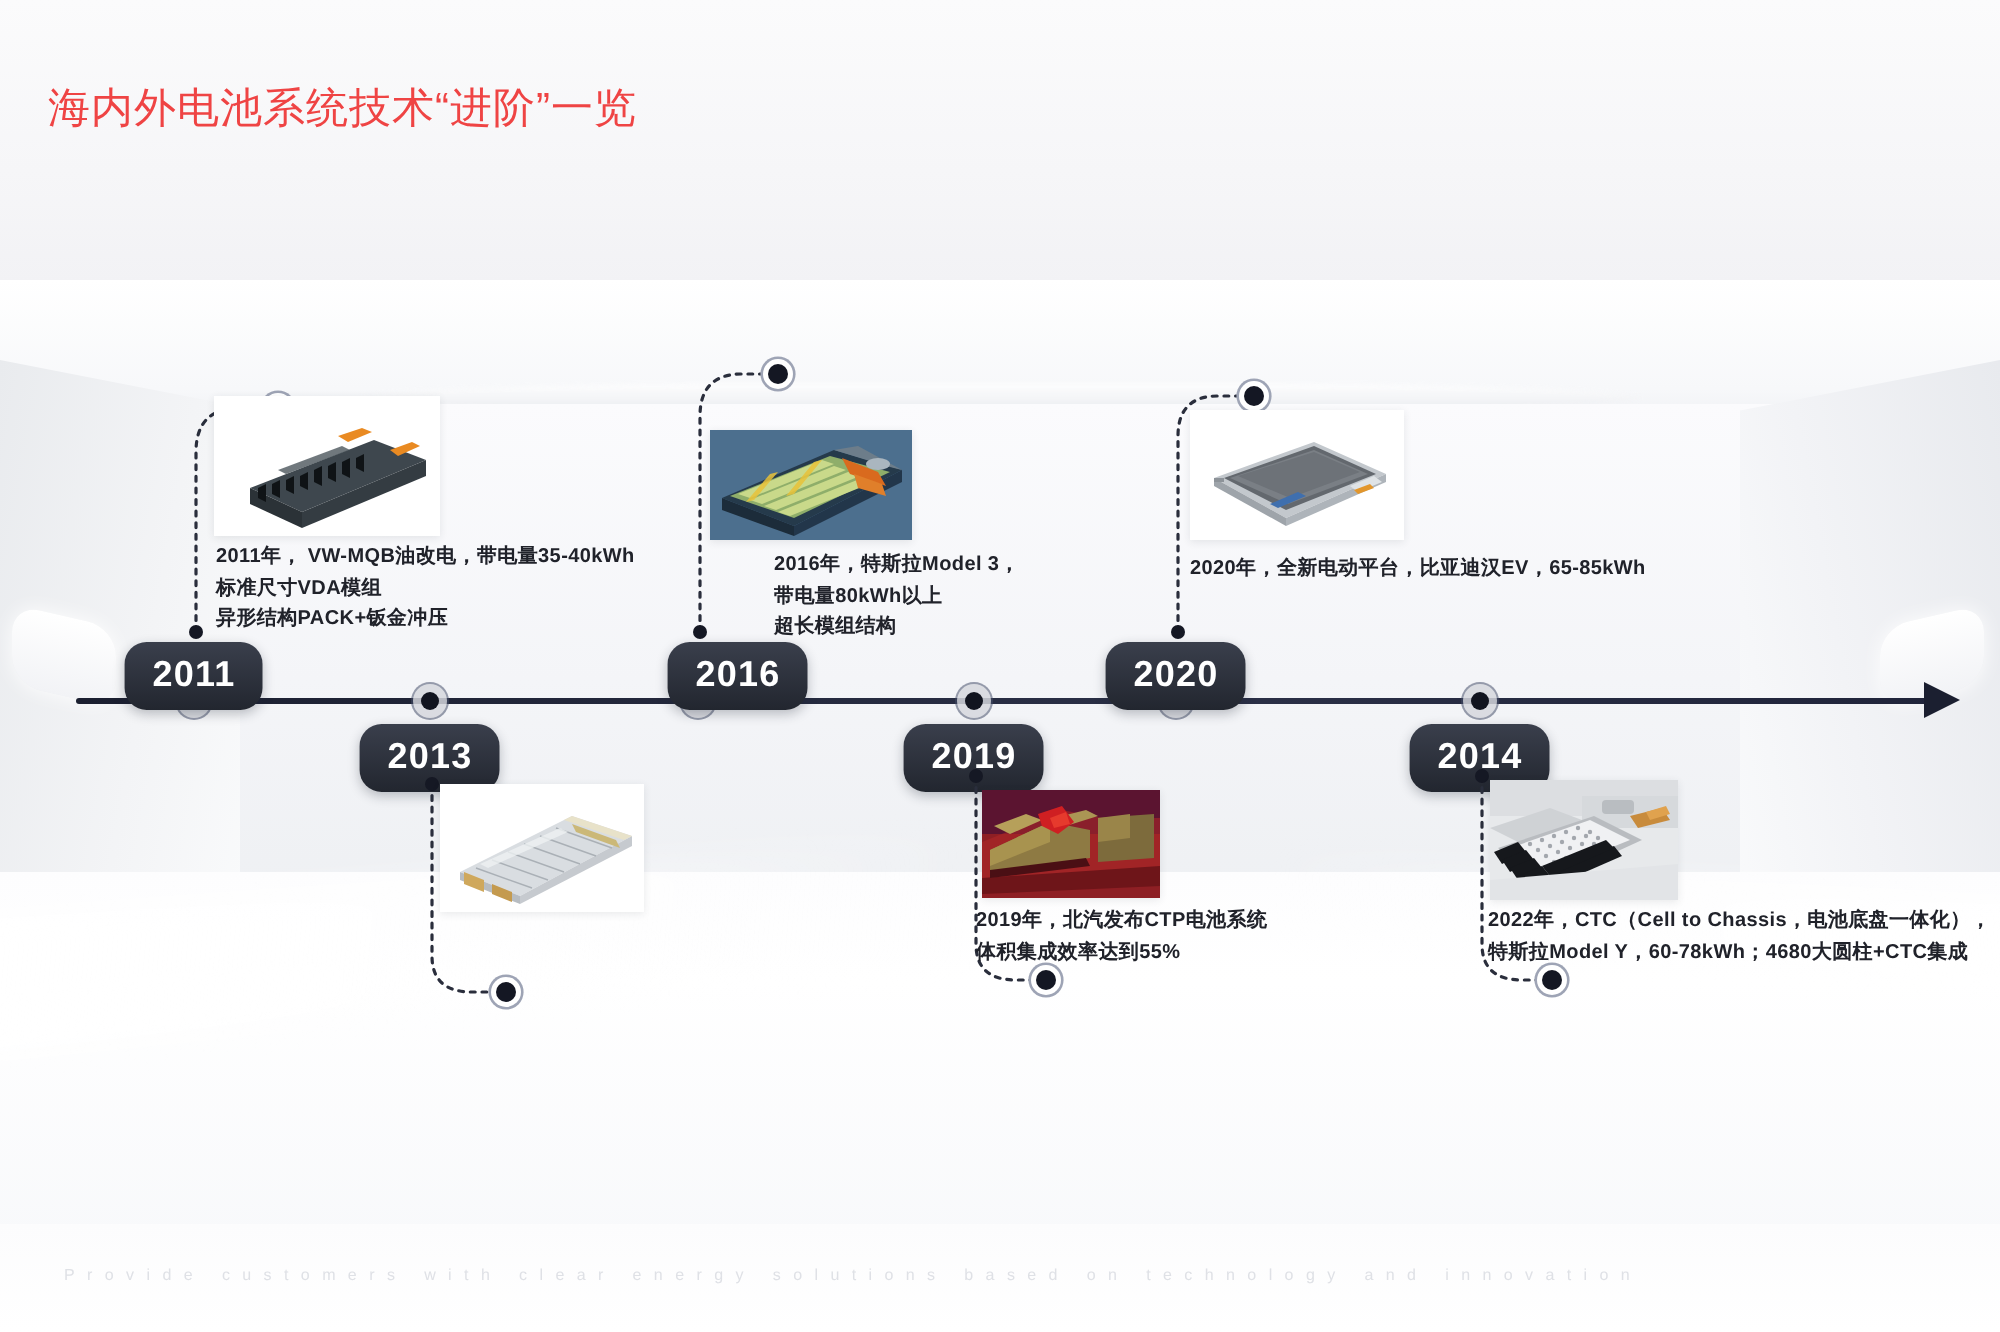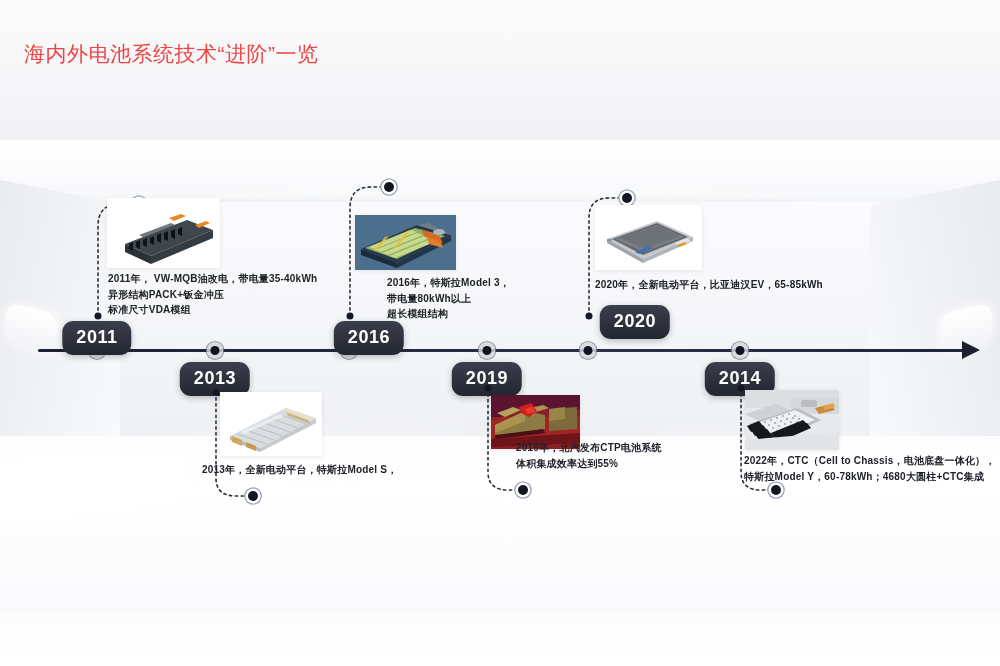--- a/index.html
+++ b/index.html
@@ -224,22 +224,22 @@
           <polygon points="62,29 66,27 66,37 62,35" fill="#0f1316"></polygon>
           <polygon points="69,27 73,25 73,34 69,32" fill="#0f1316"></polygon>
           <polygon points="60,16 72,12 77,14 65,19" fill="#e98a22"></polygon>
           <polygon points="86,23 97,19 101,21 90,26" fill="#e98a22"></polygon>
           <polygon points="30,33 62,21 66,23 34,35" fill="#4c565d" opacity=".8"></polygon>
         </g>
       </svg>
     </div>
     <div class="caption" style="left:108px; top:271px;">
       <div>2011年， VW-MQB油改电，带电量35-40kWh</div>
+      <div>标准尺寸VDA模组</div>
       <div>异形结构PACK+钣金冲压</div>
-      <div>标准尺寸VDA模组</div>
     </div>
   </div>
 
   <div class="entry">
     <div class="year-pill" style="left:369px; top:321px;">2016</div>
     <svg class="connector" style="left:340px; top:180px; width:60px; height:138px;">
       <path d="M 10 136 L 10 28 Q 10 7 31 7 L 48 7"></path>
     </svg>
     <div class="dot-small" style="left:350px; top:316px;"></div>
     <div class="dot-ring" style="left:389px; top:187px;"></div>
@@ -267,21 +267,21 @@
       </svg>
     </div>
     <div class="caption" style="left:355px; top:275px;margin-left:32px;">
       <div>2016年，特斯拉Model 3，</div>
       <div>带电量80kWh以上</div>
       <div>超长模组结构</div>
     </div>
   </div>
 
   <div class="entry">
-    <div class="year-pill" style="left:588px; top:305px;margin-left:47px;">2020</div>
+    <div class="year-pill" style="left:588px; top:321px;">2020</div>
     <svg class="connector" style="left:579px; top:192px; width:60px; height:126px;">
       <path d="M 10 124 L 10 26 Q 10 6 30 6 L 47 6"></path>
     </svg>
     <div class="dot-small" style="left:589px; top:316px;"></div>
     <div class="dot-ring" style="left:627px; top:198px;"></div>
     <div class="thumb-card" style="left:595px; top:205px; width:107px; height:65px;">
       <svg class="thumb-img" viewBox="0 0 107 65" preserveAspectRatio="none">
         <rect x="0" y="0" width="107" height="65" fill="#ffffff"></rect>
         <polygon points="12,34 62,16 98,32 48,54" fill="#c3c8cd"></polygon>
         <polygon points="12,34 48,54 48,58 12,38" fill="#9ea4aa"></polygon>
@@ -322,21 +322,20 @@
           <line x1="58" y1="22" x2="86" y2="32"></line>
         </g>
         <polygon points="62,18 92,28 96,26 66,16" fill="#e8e2c9"></polygon>
         <polygon points="66,20 88,28 90,32 68,24" fill="#cbb878"></polygon>
         <polygon points="12,44 22,48 22,54 12,50" fill="#cfa85c"></polygon>
         <polygon points="26,50 36,54 36,59 26,55" fill="#c49a4e"></polygon>
         <polygon points="20,40 60,22 64,24 24,42" fill="#eef1f3" opacity=".8"></polygon>
       </svg>
     </div>
     <div class="caption" style="left:202px; top:462px;">
-      <div>2013年，全新电动平台，特斯拉Model S，</div>
     </div>
   </div>
 
   <div class="entry">
     <div class="year-pill" style="left:487px; top:362px;">2019</div>
     <svg class="connector" style="left:478px; top:388px; width:60px; height:108px;">
       <path d="M 10 0 L 10 84 Q 10 102 30 102 L 44 102"></path>
     </svg>
     <div class="dot-small" style="left:488px; top:388px;"></div>
     <div class="dot-ring" style="left:523px; top:490px;"></div>
@@ -350,21 +349,21 @@
         <polygon points="58,14 86,12 86,34 58,36" fill="#7d6b3c"></polygon>
         <polygon points="58,14 74,12 74,24 58,26" fill="#9a8549"></polygon>
         <polygon points="6,18 22,12 30,15 14,22" fill="#b6a05a"></polygon>
         <polygon points="36,14 52,10 58,13 42,18" fill="#ab9654"></polygon>
         <polygon points="28,12 40,8 46,16 38,22 30,18" fill="#cf1f22"></polygon>
         <polygon points="34,14 42,11 44,17 36,19" fill="#e63a2d"></polygon>
         <polygon points="0,44 89,38 89,48 0,52" fill="#6e1519"></polygon>
         <polygon points="4,40 52,34 54,38 4,44" fill="#4a0f14"></polygon>
       </svg>
     </div>
-    <div class="caption" style="left:488px; top:440px;padding-left:28px;">
+    <div class="caption" style="left:488px; top:453px;">
       <div>2019年，北汽发布CTP电池系统</div>
       <div>体积集成效率达到55%</div>
     </div>
   </div>
 
   <div class="entry">
     <div class="year-pill" style="left:740px; top:362px;">2014</div>
     <svg class="connector" style="left:731px; top:388px; width:60px; height:108px;">
       <path d="M 10 0 L 10 84 Q 10 102 30 102 L 44 102"></path>
     </svg>
@@ -417,14 +416,15 @@
         </g>
         <polygon points="0,50 94,42 94,60 0,60" fill="#e2e4e7"></polygon>
       </svg>
     </div>
     <div class="caption" style="left:744px; top:453px;">
       <div>2022年，CTC（Cell to Chassis，电池底盘一体化），</div>
       <div>特斯拉Model Y，60-78kWh；4680大圆柱+CTC集成</div>
     </div>
   </div>
 
+  <div class="footer">Provide customers with clear energy solutions based on technology and innovation</div>
 
 </div>
 
 </body></html>

